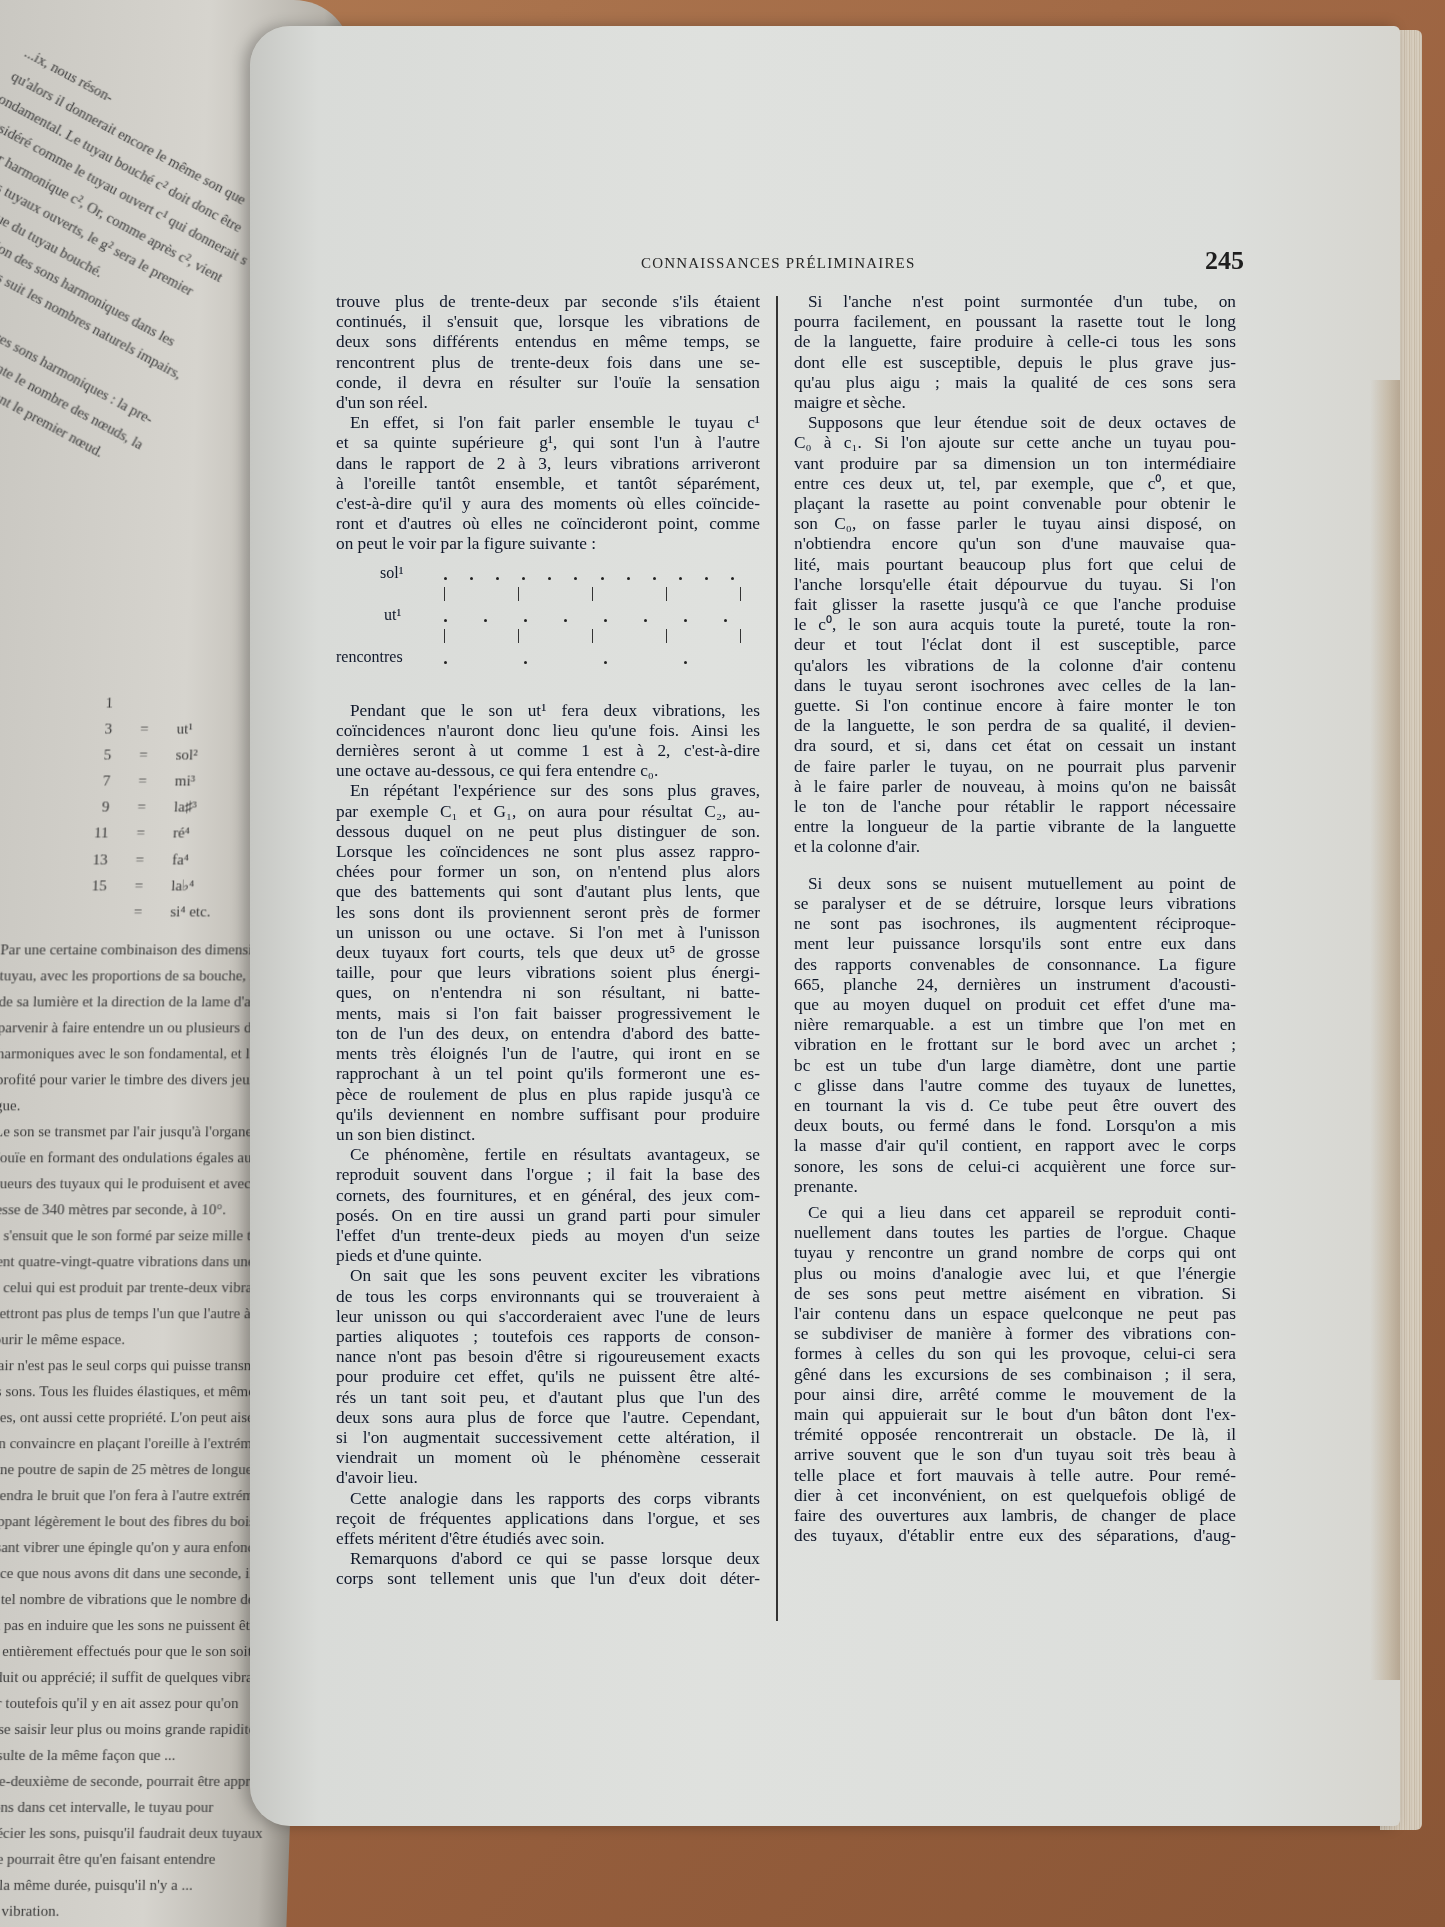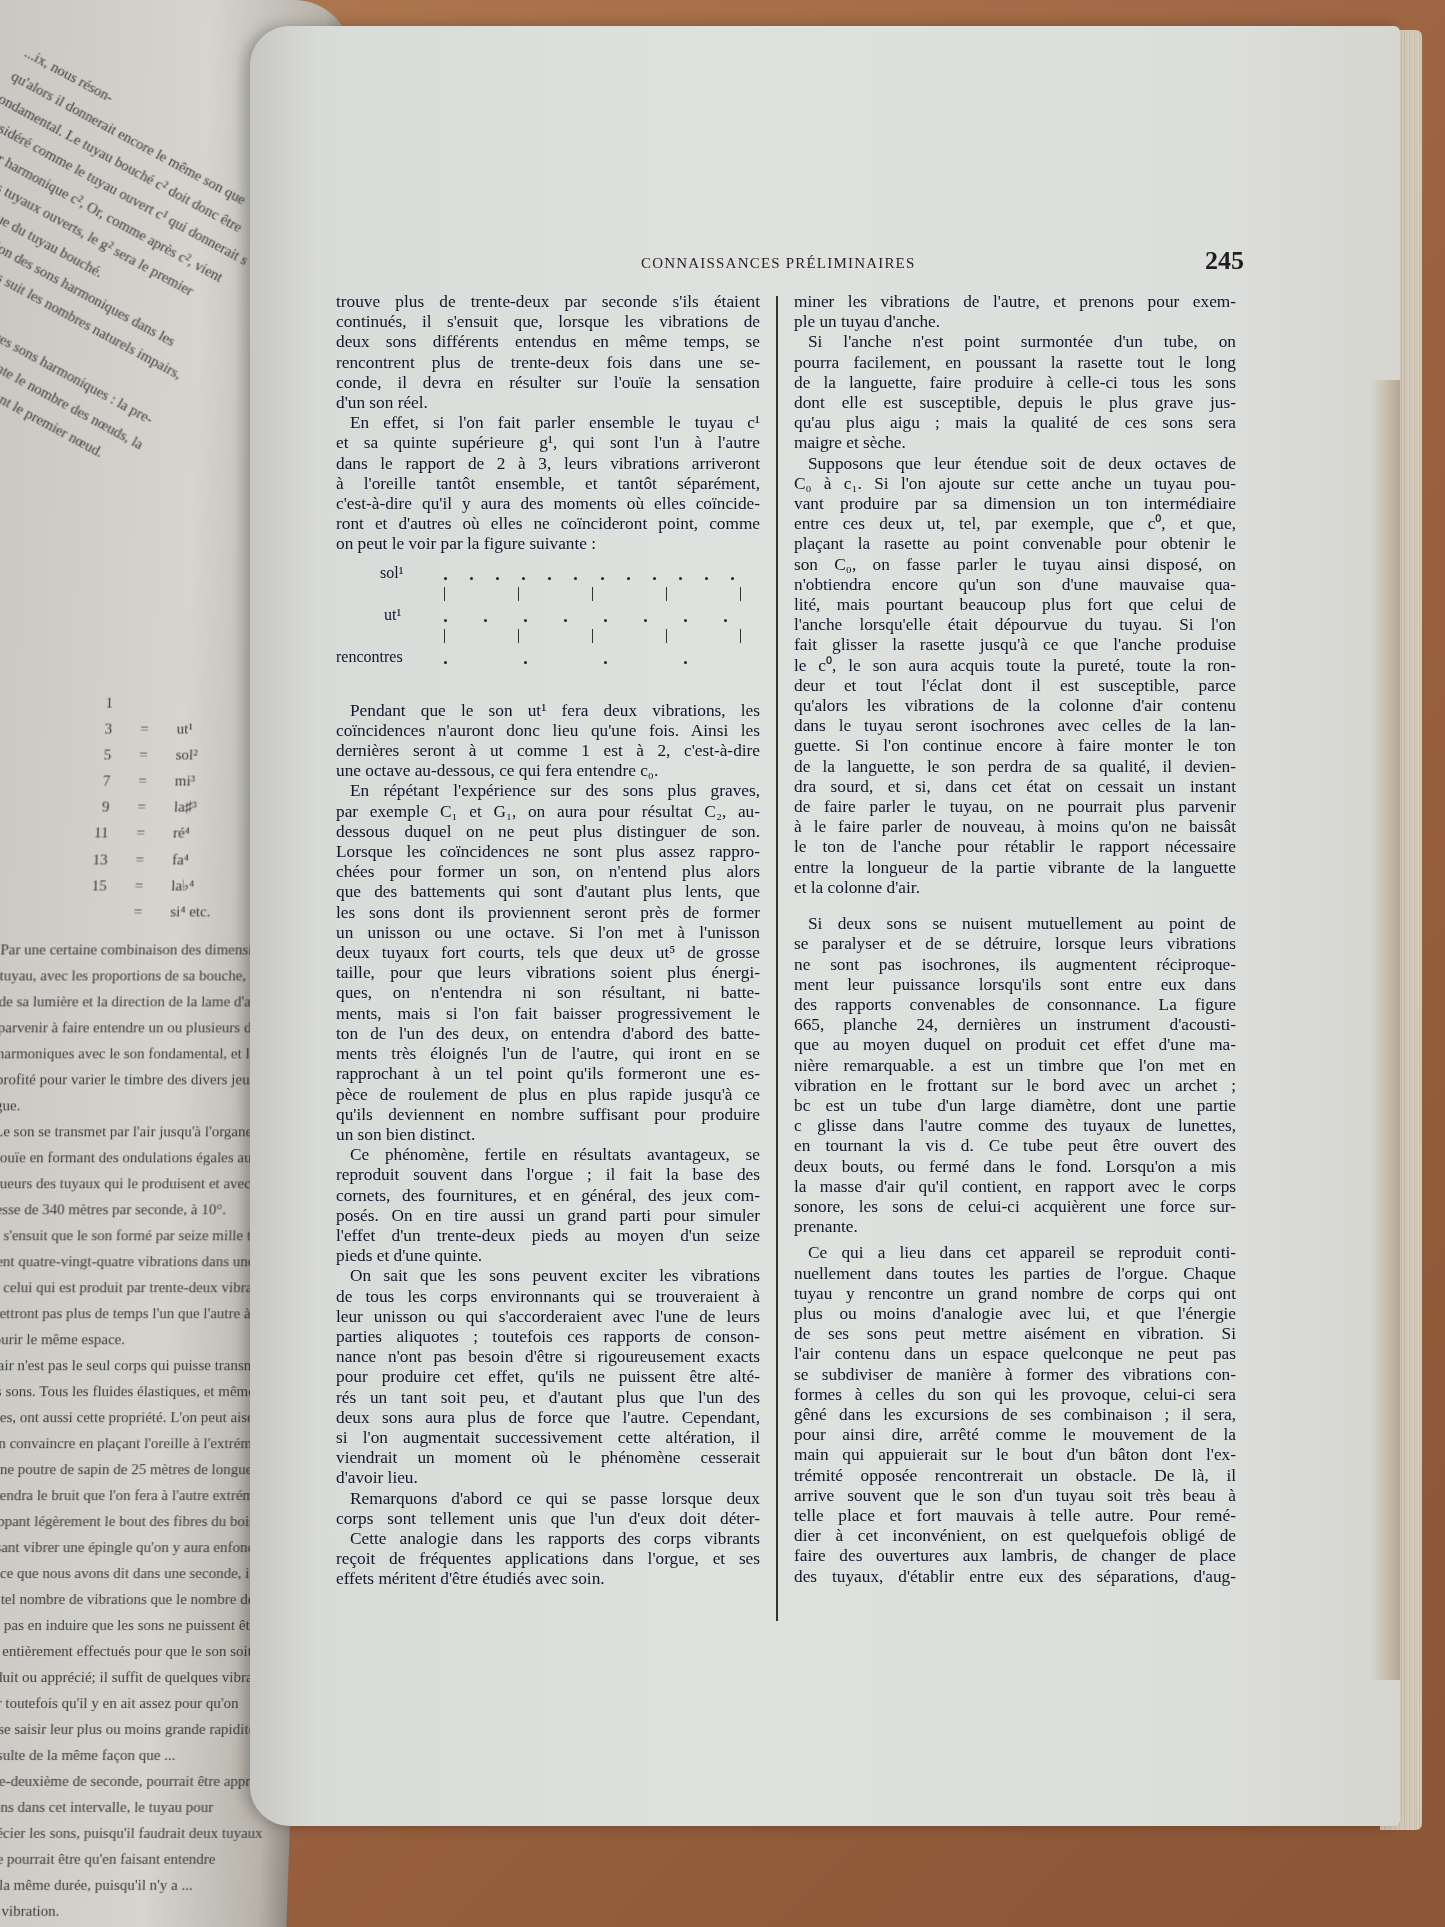--- a/index.html
+++ b/index.html
@@ -293,37 +293,33 @@
       <span class="line">parties aliquotes ; toutefois ces rapports de conson-</span>
       <span class="line">nance n'ont pas besoin d'être si rigoureusement exacts</span>
       <span class="line">pour produire cet effet, qu'ils ne puissent être alté-</span>
       <span class="line">rés un tant soit peu, et d'autant plus que l'un des</span>
       <span class="line">deux sons aura plus de force que l'autre. Cependant,</span>
       <span class="line">si l'on augmentait successivement cette altération, il</span>
       <span class="line">viendrait un moment où le phénomène cesserait</span>
       <span class="line last">d'avoir lieu.</span>
     </p>
   <p>
-      <span class="line" style="padding-left: 14px;">Remarquons d'abord ce qui se passe lorsque deux</span>
-      <span class="line">corps sont tellement unis que l'un d'eux doit déter-</span>
-    </p>
-  <p>
       <span class="line" style="padding-left: 14px;">Cette analogie dans les rapports des corps vibrants</span>
       <span class="line">reçoit de fréquentes applications dans l'orgue, et ses</span>
       <span class="line last">effets méritent d'être étudiés avec soin.</span>
     </p>
+  <p>
+      <span class="line" style="padding-left: 14px;">Remarquons d'abord ce qui se passe lorsque deux</span>
+      <span class="line">corps sont tellement unis que l'un d'eux doit déter-</span>
+    </p>
 </div>
 
 <div class="col-rule"></div>
 
 <div class="col col-right">
-  <p>
-      <span class="line">miner les vibrations de l'autre, et prenons pour exem-</span>
-      <span class="line last">ple un tuyau d'anche.</span>
-    </p>
   <p>
       <span class="line" style="padding-left: 14px;">Si l'anche n'est point surmontée d'un tube, on</span>
       <span class="line">pourra facilement, en poussant la rasette tout le long</span>
       <span class="line">de la languette, faire produire à celle-ci tous les sons</span>
       <span class="line">dont elle est susceptible, depuis le plus grave jus-</span>
       <span class="line">qu'au plus aigu ; mais la qualité de ces sons sera</span>
       <span class="line last">maigre et sèche.</span>
     </p>
   <p>
       <span class="line" style="padding-left: 14px;">Supposons que leur étendue soit de deux octaves de</span>

